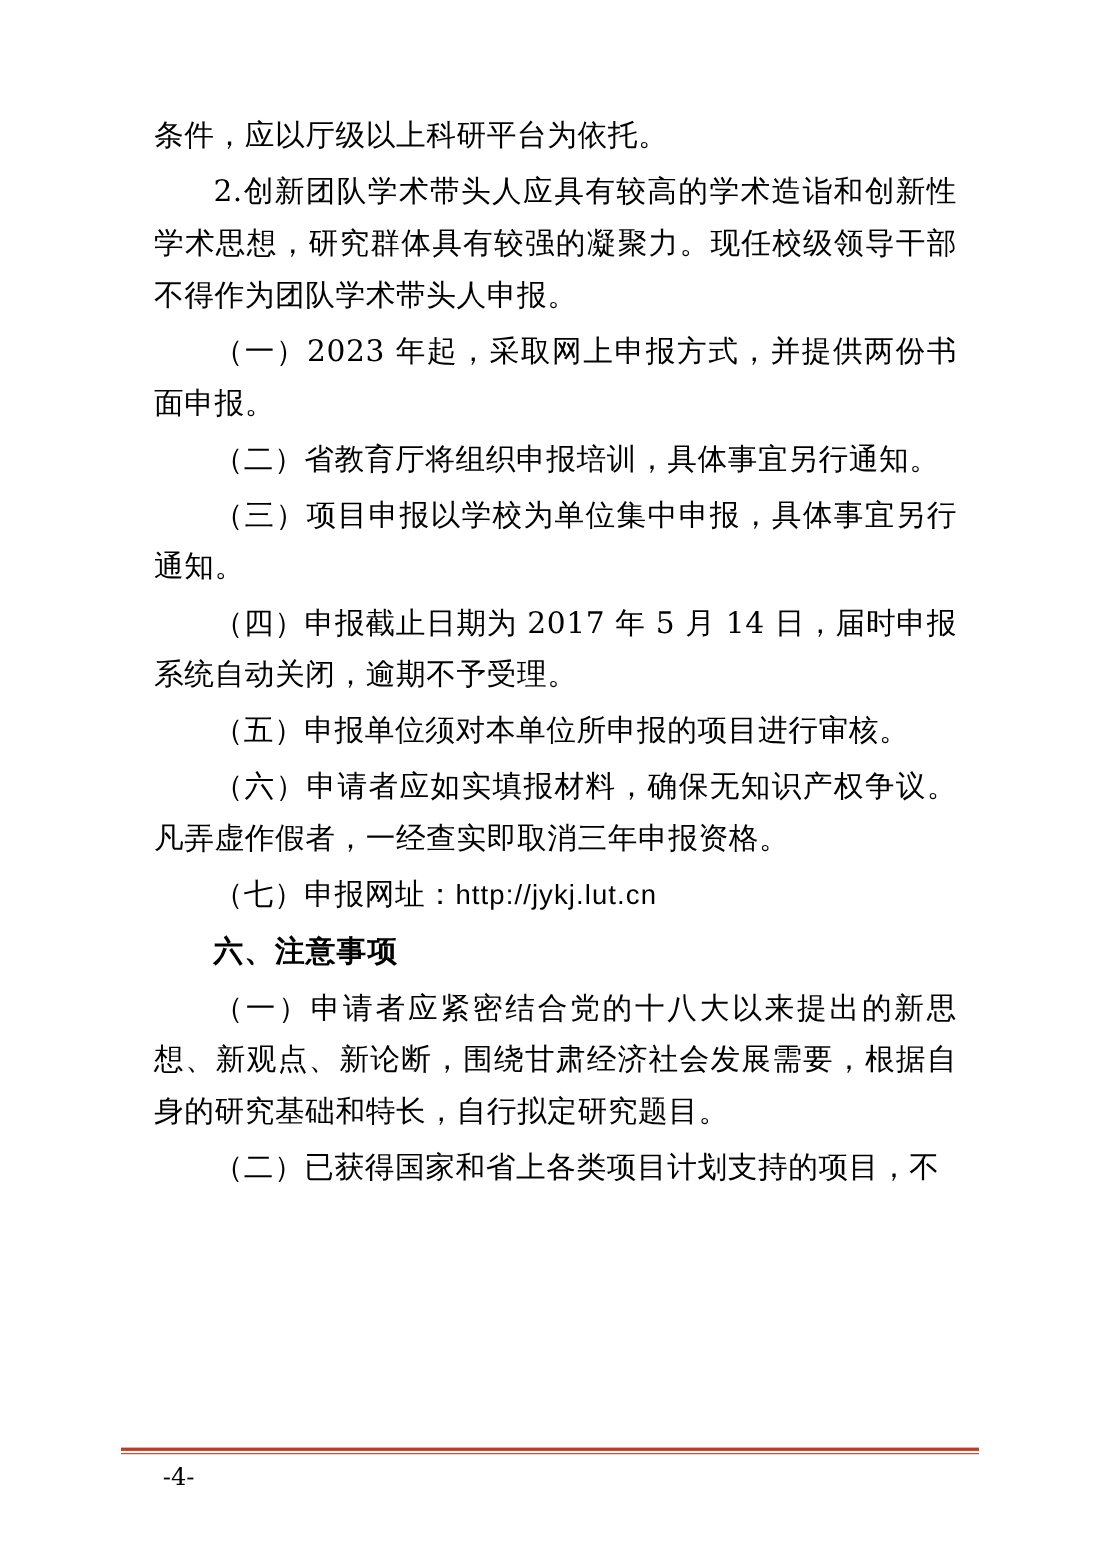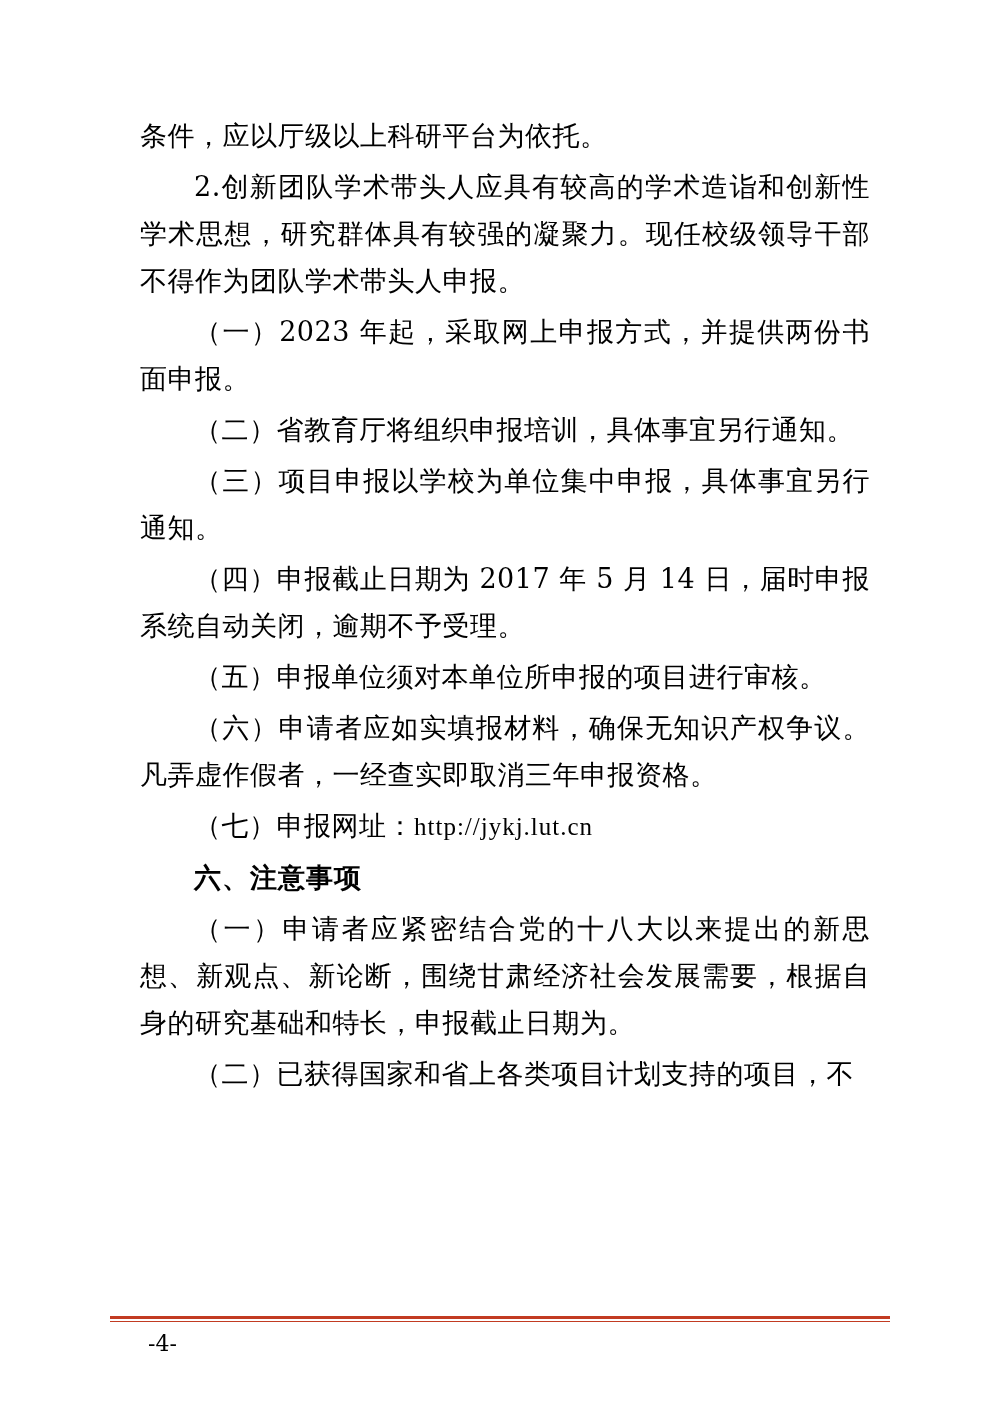--- a/index.html
+++ b/index.html
@@ -14,21 +14,21 @@
     background: #ffffff;
     margin: 0 auto;
     overflow: hidden;
     font-family: "DejaVu Serif", "Liberation Serif", serif;
     color: #000000;
     box-sizing: border-box;
   }
   .body-area {
     position: absolute;
     left: 140px;
-    top: 112px;
+    top: 100px;
     width: 730px;
   }
   p.para {
     margin: 0 0 4px 0;
     font-size: 27px;
     line-height: 47px;
     letter-spacing: 0.5px;
     text-align: justify;
     text-justify: inter-ideograph;
     word-break: break-all;
@@ -39,21 +39,21 @@
   p.heading {
     margin: 0 0 4px 0;
     font-size: 27px;
     line-height: 47px;
     font-weight: bold;
     text-indent: 54px;
     font-family: "DejaVu Sans", "Liberation Sans", sans-serif;
     letter-spacing: 1px;
   }
   .mono {
-    font-family: Liberation Serif, serif;
+    font-family: Liberation Sans, sans-serif;
     letter-spacing: 1px;
     font-size: 25px;
   }
   .footer-rules {
     position: absolute;
     left: 110px;
     right: 110px;
     bottom: 92px;
     height: 6px;
   }
@@ -99,21 +99,21 @@
     <p class="para indent">（四）申报截止日期为 2017 年 5 月 14 日，届时申报系统自动关闭，逾期不予受理。</p>
 
     <p class="para indent">（五）申报单位须对本单位所申报的项目进行审核。</p>
 
     <p class="para indent">（六）申请者应如实填报材料，确保无知识产权争议。凡弄虚作假者，一经查实即取消三年申报资格。</p>
 
     <p class="para indent"><span>（七）申报网址：</span><span class="mono">http://jykj.lut.cn</span></p>
 
     <p class="heading">六、注意事项</p>
 
-    <p class="para indent">（一）申请者应紧密结合党的十八大以来提出的新思想、新观点、新论断，围绕甘肃经济社会发展需要，根据自身的研究基础和特长，申报截止日期为。</p>
+    <p class="para indent">（一）申请者应紧密结合党的十八大以来提出的新思想、新观点、新论断，围绕甘肃经济社会发展需要，根据自身的研究基础和特长，自行拟定研究题目。</p>
 
     <p class="para indent">（二）已获得国家和省上各类项目计划支持的项目，不</p>
 
   </div>
 
   <div class="footer-rules">
     <div class="rule-thick"></div>
     <div class="rule-thin"></div>
   </div>
 

